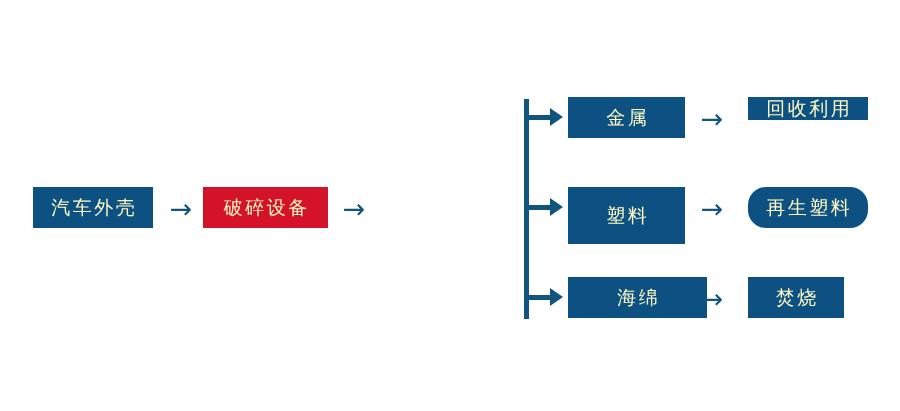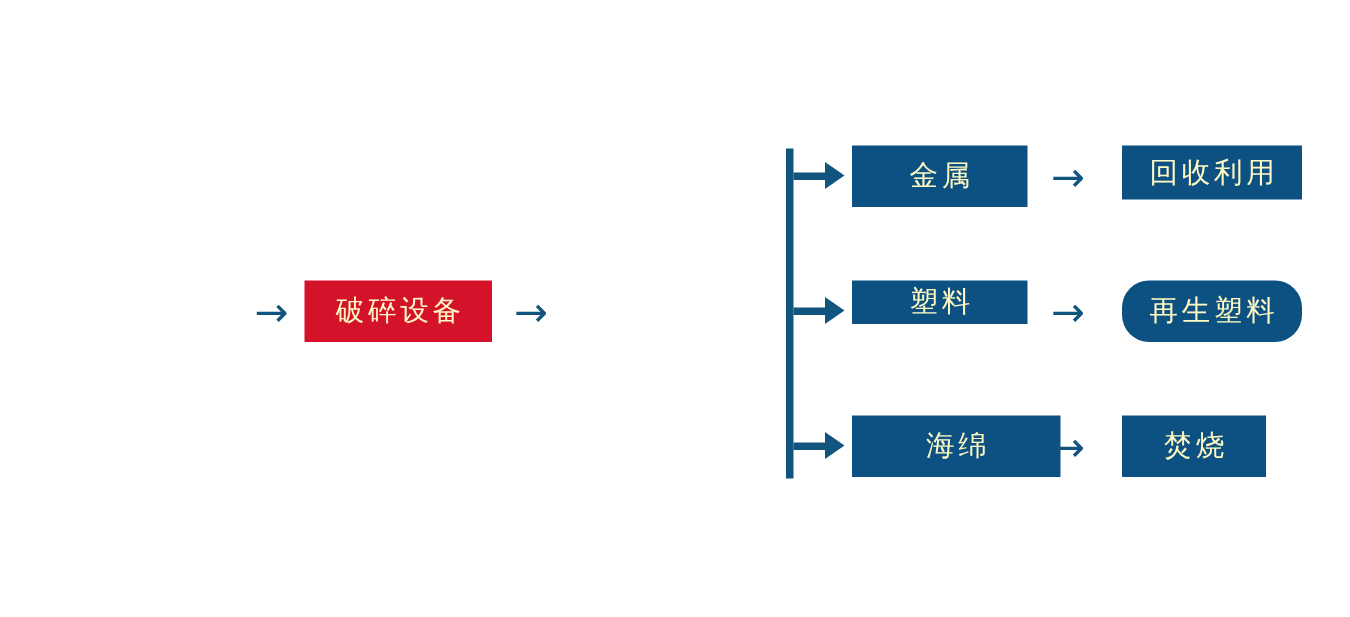--- a/index.html
+++ b/index.html
@@ -65,43 +65,44 @@
     border-style: solid;
     border-width: 9px 0 9px 13px;
     border-color: transparent transparent transparent #11557f;
   }
 </style>
 </head>
 <body>
 
 <div id="diagram">
 
+  <div class="node blue" style="left:33px; top:187px; width:120px; height:41px;">汽车外壳</div>
 
   <div class="arrow" style="left:163px; top:189px; width:36px; height:38px;">→</div>
 
   <div class="node red" style="left:203px; top:187px; width:125px; height:41px;">破碎设备</div>
 
   <div class="arrow" style="left:336px; top:189px; width:36px; height:38px;">→</div>
 
 
   <div class="bus-line" style="left:524px; top:99px; width:5px; height:220px;"></div>
 
   <div class="branch-stem" style="left:529px; top:115px; width:23px; height:5px;"></div>
   <div class="branch-head" style="left:550px; top:108px;"></div>
 
   <div class="node blue" style="left:568px; top:97px; width:117px; height:41px;">金属</div>
 
   <div class="arrow" style="left:694px; top:99px; width:36px; height:38px;">→</div>
 
-  <div class="node blue" style="left:748px; top:97px; width:120px; height:36px;">回收利用</div>
+  <div class="node blue" style="left:748px; top:97px; width:120px; height:23px;">回收利用</div>
 
   <div class="branch-stem" style="left:529px; top:205px; width:23px; height:5px;"></div>
   <div class="branch-head" style="left:550px; top:198px;"></div>
 
-  <div class="node blue" style="left:568px; top:187px; width:117px; height:29px;">塑料</div>
+  <div class="node blue" style="left:568px; top:187px; width:117px; height:57px;">塑料</div>
 
   <div class="arrow" style="left:694px; top:189px; width:36px; height:38px;">→</div>
 
   <div class="node blue" style="left:748px; top:187px; width:120px; height:41px;border-radius:18px;">再生塑料</div>
 
   <div class="branch-stem" style="left:529px; top:295px; width:23px; height:5px;"></div>
   <div class="branch-head" style="left:550px; top:288px;"></div>
 
   <div class="node blue" style="left:568px; top:277px; width:139px; height:41px;">海绵</div>
 

